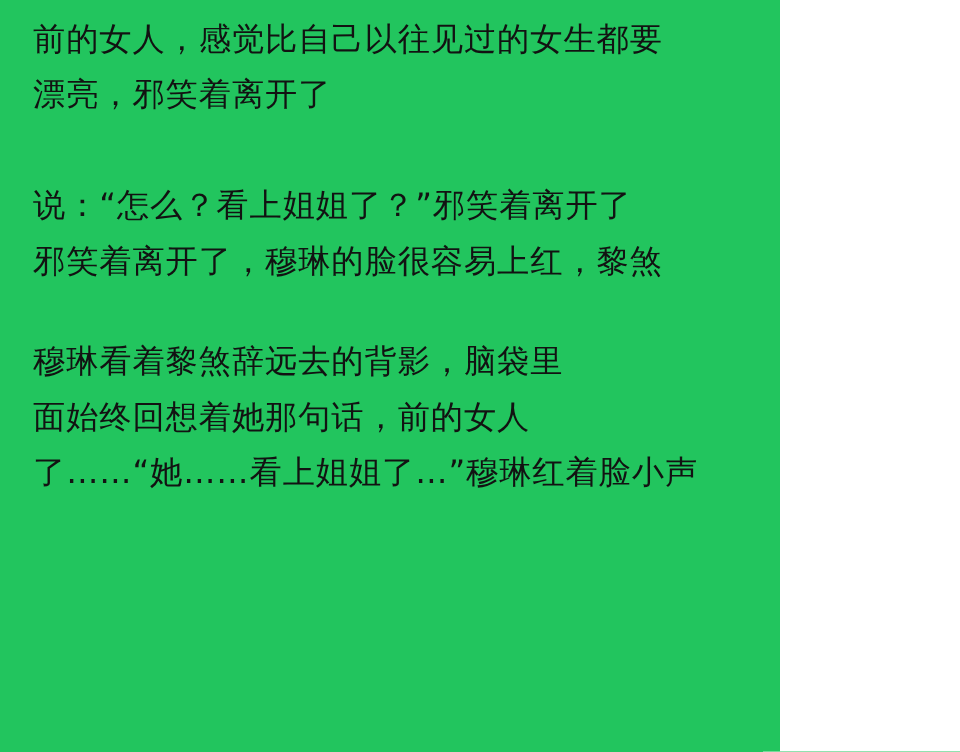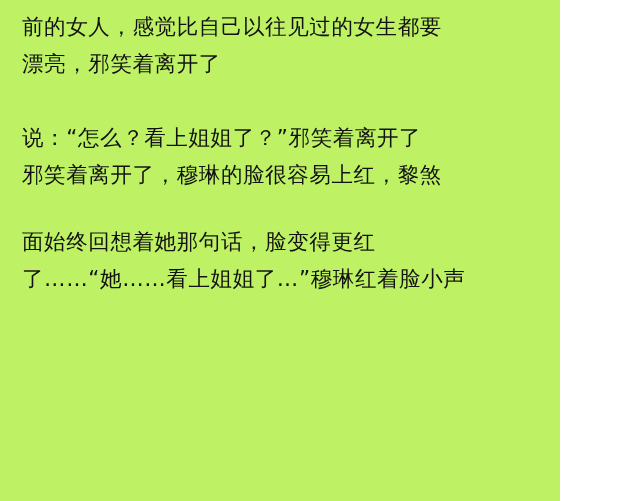--- a/index.html
+++ b/index.html
@@ -8,23 +8,23 @@
   }
   body {
     width: 640px;
     height: 501px;
     background: #ffffff;
     font-family: "DejaVu Sans", "Liberation Sans", sans-serif;
     overflow: hidden;
   }
   .page {
     position: relative;
-    width: 560px;
+    width: 520px;
     height: 501px;
-    background: #bef264;
+    background: #22c55e;
     box-sizing: border-box;
     padding: 8px 22px 0 22px;
   }
   .text-body {
     color: #121212;
     font-size: 21.5px;
     line-height: 37px;
     letter-spacing: 0.6px;
     font-family: "DejaVu Sans", "Liberation Sans", sans-serif;
     font-weight: 400;
@@ -58,18 +58,19 @@
     <div class="para-gap"></div>
 
     <div class="para">
       <span class="line">说：“怎么？看上姐姐了？”邪笑着离开了</span>
       <span class="line">邪笑着离开了，穆琳的脸很容易上红，黎煞</span>
     </div>
 
     <div class="para-gap-small"></div>
 
     <div class="para">
-      <span class="line">面始终回想着她那句话，脸变得更红</span>
+      <span class="line">穆琳看着黎煞辞远去的背影，脑袋里</span>
+      <span class="line">面始终回想着她那句话，前的女人</span>
       <span class="line">了……“她……看上姐姐了…”穆琳红着脸小声</span>
     </div>
 
   </div>
 </div>
 
 </body></html>

